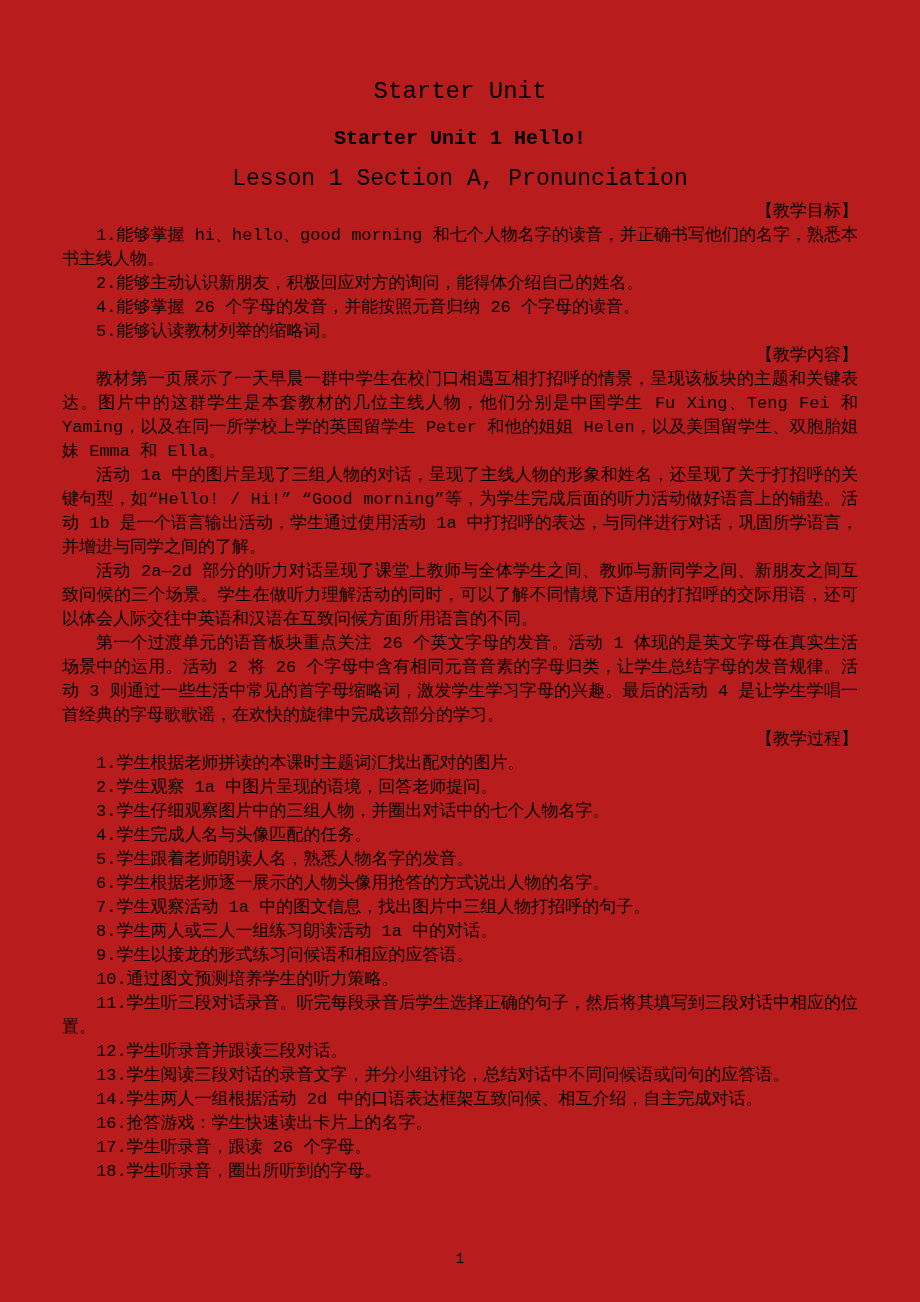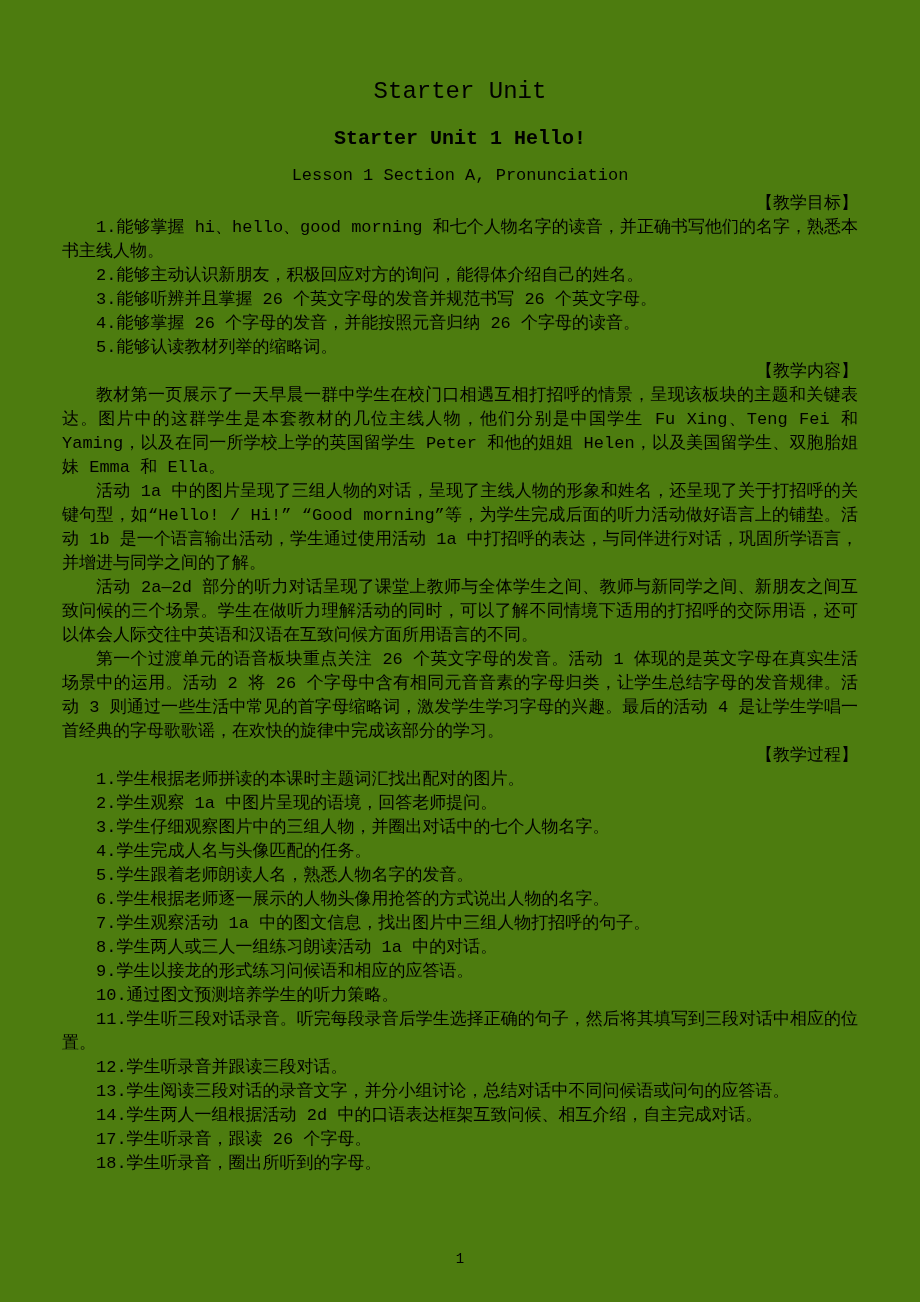--- a/index.html
+++ b/index.html
@@ -4,21 +4,21 @@
 <style>
   html, body {
     margin: 0;
     padding: 0;
     background: #ffffff;
   }
   .page {
     position: relative;
     width: 920px;
     height: 1302px;
-    background: #4d7c0f;
+    background: #b91c1c;
     color: #000000;
     box-sizing: border-box;
     overflow: hidden;
     font-family: "Liberation Mono", "DejaVu Sans Mono", monospace;
   }
   .content {
     padding: 78px 62px 0 62px;
   }
   .doc-title {
     margin: 0 0 20px 0;
@@ -30,21 +30,21 @@
   .doc-subtitle {
     margin: 0 0 14px 0;
     text-align: center;
     font-size: 20px;
     font-weight: bold;
     line-height: 1.2;
   }
   .lesson-heading {
     margin: 0 0 5px 0;
     text-align: center;
-    font-size: 17px;
+    font-size: 23px;
     font-weight: normal;
     line-height: 1.3;
   }
   .doc-body {
     font-size: 17px;
     line-height: 24px;
   }
   .para {
     margin: 0;
     text-indent: 2em;
@@ -69,21 +69,20 @@
 
 <div class="page">
   <div class="content">
     <h1 class="doc-title">Starter Unit</h1>
     <h2 class="doc-subtitle">Starter Unit 1 Hello!</h2>
     <h3 class="lesson-heading">Lesson 1 Section A, Pronunciation</h3>
     <main class="doc-body" id="doc-body">
         <p class="para section-heading">【教学目标】</p>
         <p class="para">1.能够掌握 hi、hello、good morning 和七个人物名字的读音，并正确书写他们的名字，熟悉本书主线人物。</p>
         <p class="para">2.能够主动认识新朋友，积极回应对方的询问，能得体介绍自己的姓名。</p>
-        <p class="para">3.能够听辨并且掌握 26 个英文字母的发音并规范书写 26 个英文字母。</p>
         <p class="para">4.能够掌握 26 个字母的发音，并能按照元音归纳 26 个字母的读音。</p>
         <p class="para">5.能够认读教材列举的缩略词。</p>
         <p class="para section-heading">【教学内容】</p>
         <p class="para">教材第一页展示了一天早晨一群中学生在校门口相遇互相打招呼的情景，呈现该板块的主题和关键表达。图片中的这群学生是本套教材的几位主线人物，他们分别是中国学生 Fu Xing、Teng Fei 和 Yaming，以及在同一所学校上学的英国留学生 Peter 和他的姐姐 Helen，以及美国留学生、双胞胎姐妹 Emma 和 Ella。</p>
         <p class="para">活动 1a 中的图片呈现了三组人物的对话，呈现了主线人物的形象和姓名，还呈现了关于打招呼的关键句型，如“Hello! / Hi!” “Good morning”等，为学生完成后面的听力活动做好语言上的铺垫。活动 1b 是一个语言输出活动，学生通过使用活动 1a 中打招呼的表达，与同伴进行对话，巩固所学语言，并增进与同学之间的了解。</p>
         <p class="para">活动 2a—2d 部分的听力对话呈现了课堂上教师与全体学生之间、教师与新同学之间、新朋友之间互致问候的三个场景。学生在做听力理解活动的同时，可以了解不同情境下适用的打招呼的交际用语，还可以体会人际交往中英语和汉语在互致问候方面所用语言的不同。</p>
         <p class="para">第一个过渡单元的语音板块重点关注 26 个英文字母的发音。活动 1 体现的是英文字母在真实生活场景中的运用。活动 2 将 26 个字母中含有相同元音音素的字母归类，让学生总结字母的发音规律。活动 3 则通过一些生活中常见的首字母缩略词，激发学生学习字母的兴趣。最后的活动 4 是让学生学唱一首经典的字母歌歌谣，在欢快的旋律中完成该部分的学习。</p>
         <p class="para section-heading">【教学过程】</p>
         <p class="para">1.学生根据老师拼读的本课时主题词汇找出配对的图片。</p>
         <p class="para">2.学生观察 1a 中图片呈现的语境，回答老师提问。</p>
@@ -92,18 +91,19 @@
         <p class="para">5.学生跟着老师朗读人名，熟悉人物名字的发音。</p>
         <p class="para">6.学生根据老师逐一展示的人物头像用抢答的方式说出人物的名字。</p>
         <p class="para">7.学生观察活动 1a 中的图文信息，找出图片中三组人物打招呼的句子。</p>
         <p class="para">8.学生两人或三人一组练习朗读活动 1a 中的对话。</p>
         <p class="para">9.学生以接龙的形式练习问候语和相应的应答语。</p>
         <p class="para">10.通过图文预测培养学生的听力策略。</p>
         <p class="para">11.学生听三段对话录音。听完每段录音后学生选择正确的句子，然后将其填写到三段对话中相应的位置。</p>
         <p class="para">12.学生听录音并跟读三段对话。</p>
         <p class="para">13.学生阅读三段对话的录音文字，并分小组讨论，总结对话中不同问候语或问句的应答语。</p>
         <p class="para">14.学生两人一组根据活动 2d 中的口语表达框架互致问候、相互介绍，自主完成对话。</p>
+        <p class="para">16.抢答游戏：学生快速读出卡片上的名字。</p>
         <p class="para">17.学生听录音，跟读 26 个字母。</p>
         <p class="para">18.学生听录音，圈出所听到的字母。</p>
       </main>
   </div>
   <div class="page-number">1</div>
 </div>
 
 </body></html>

